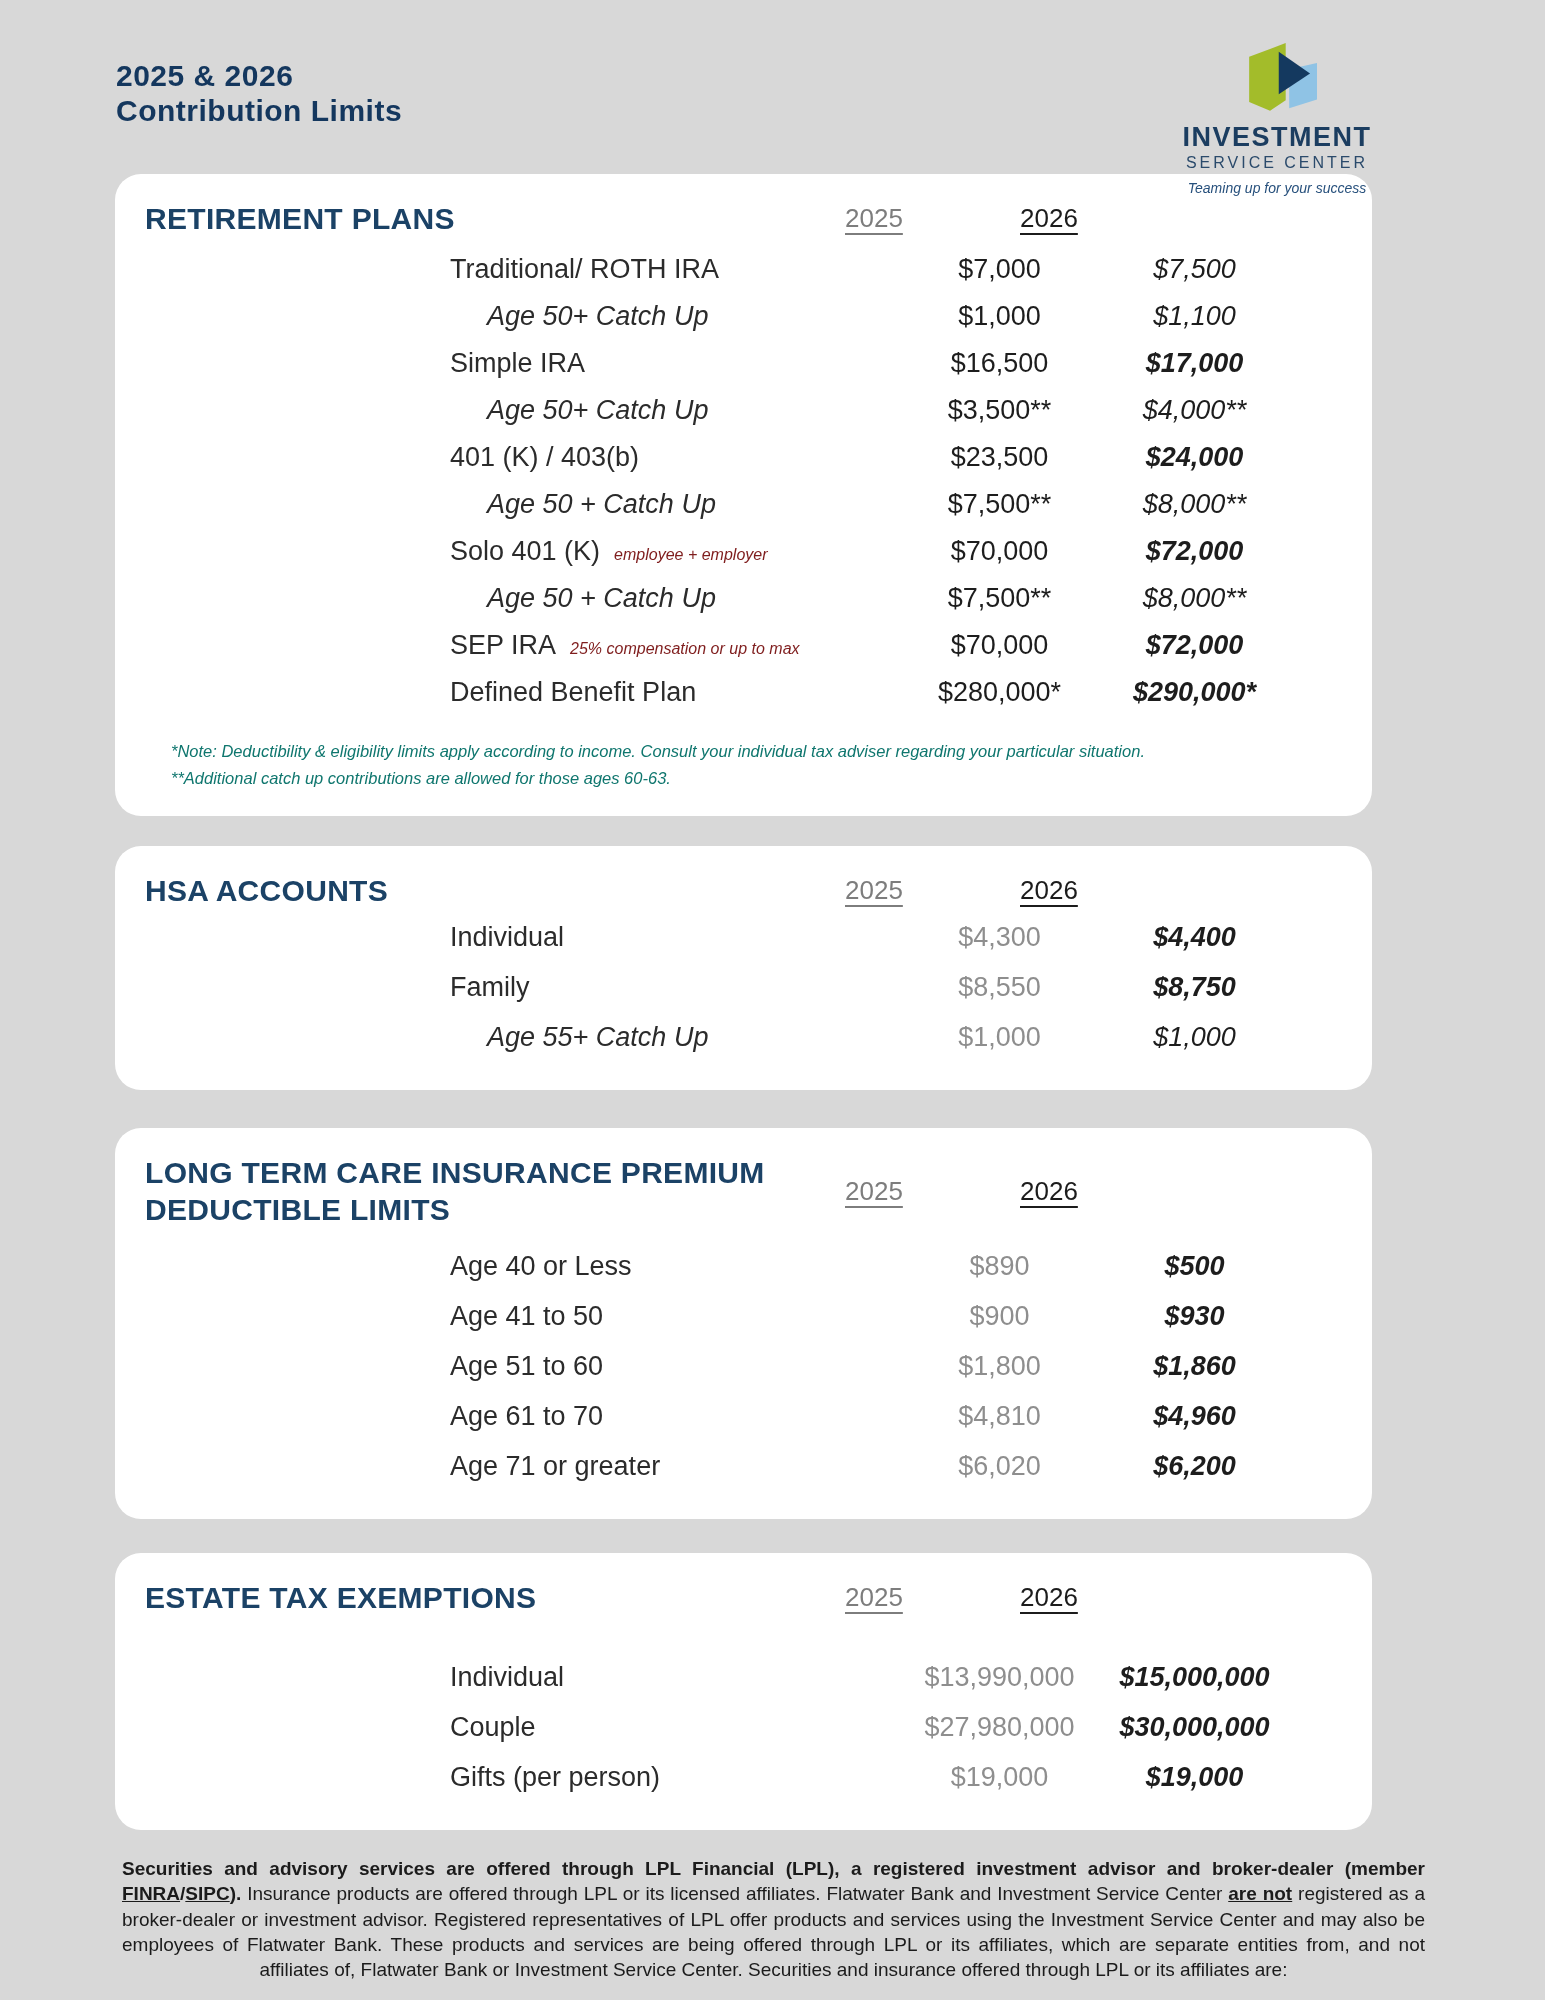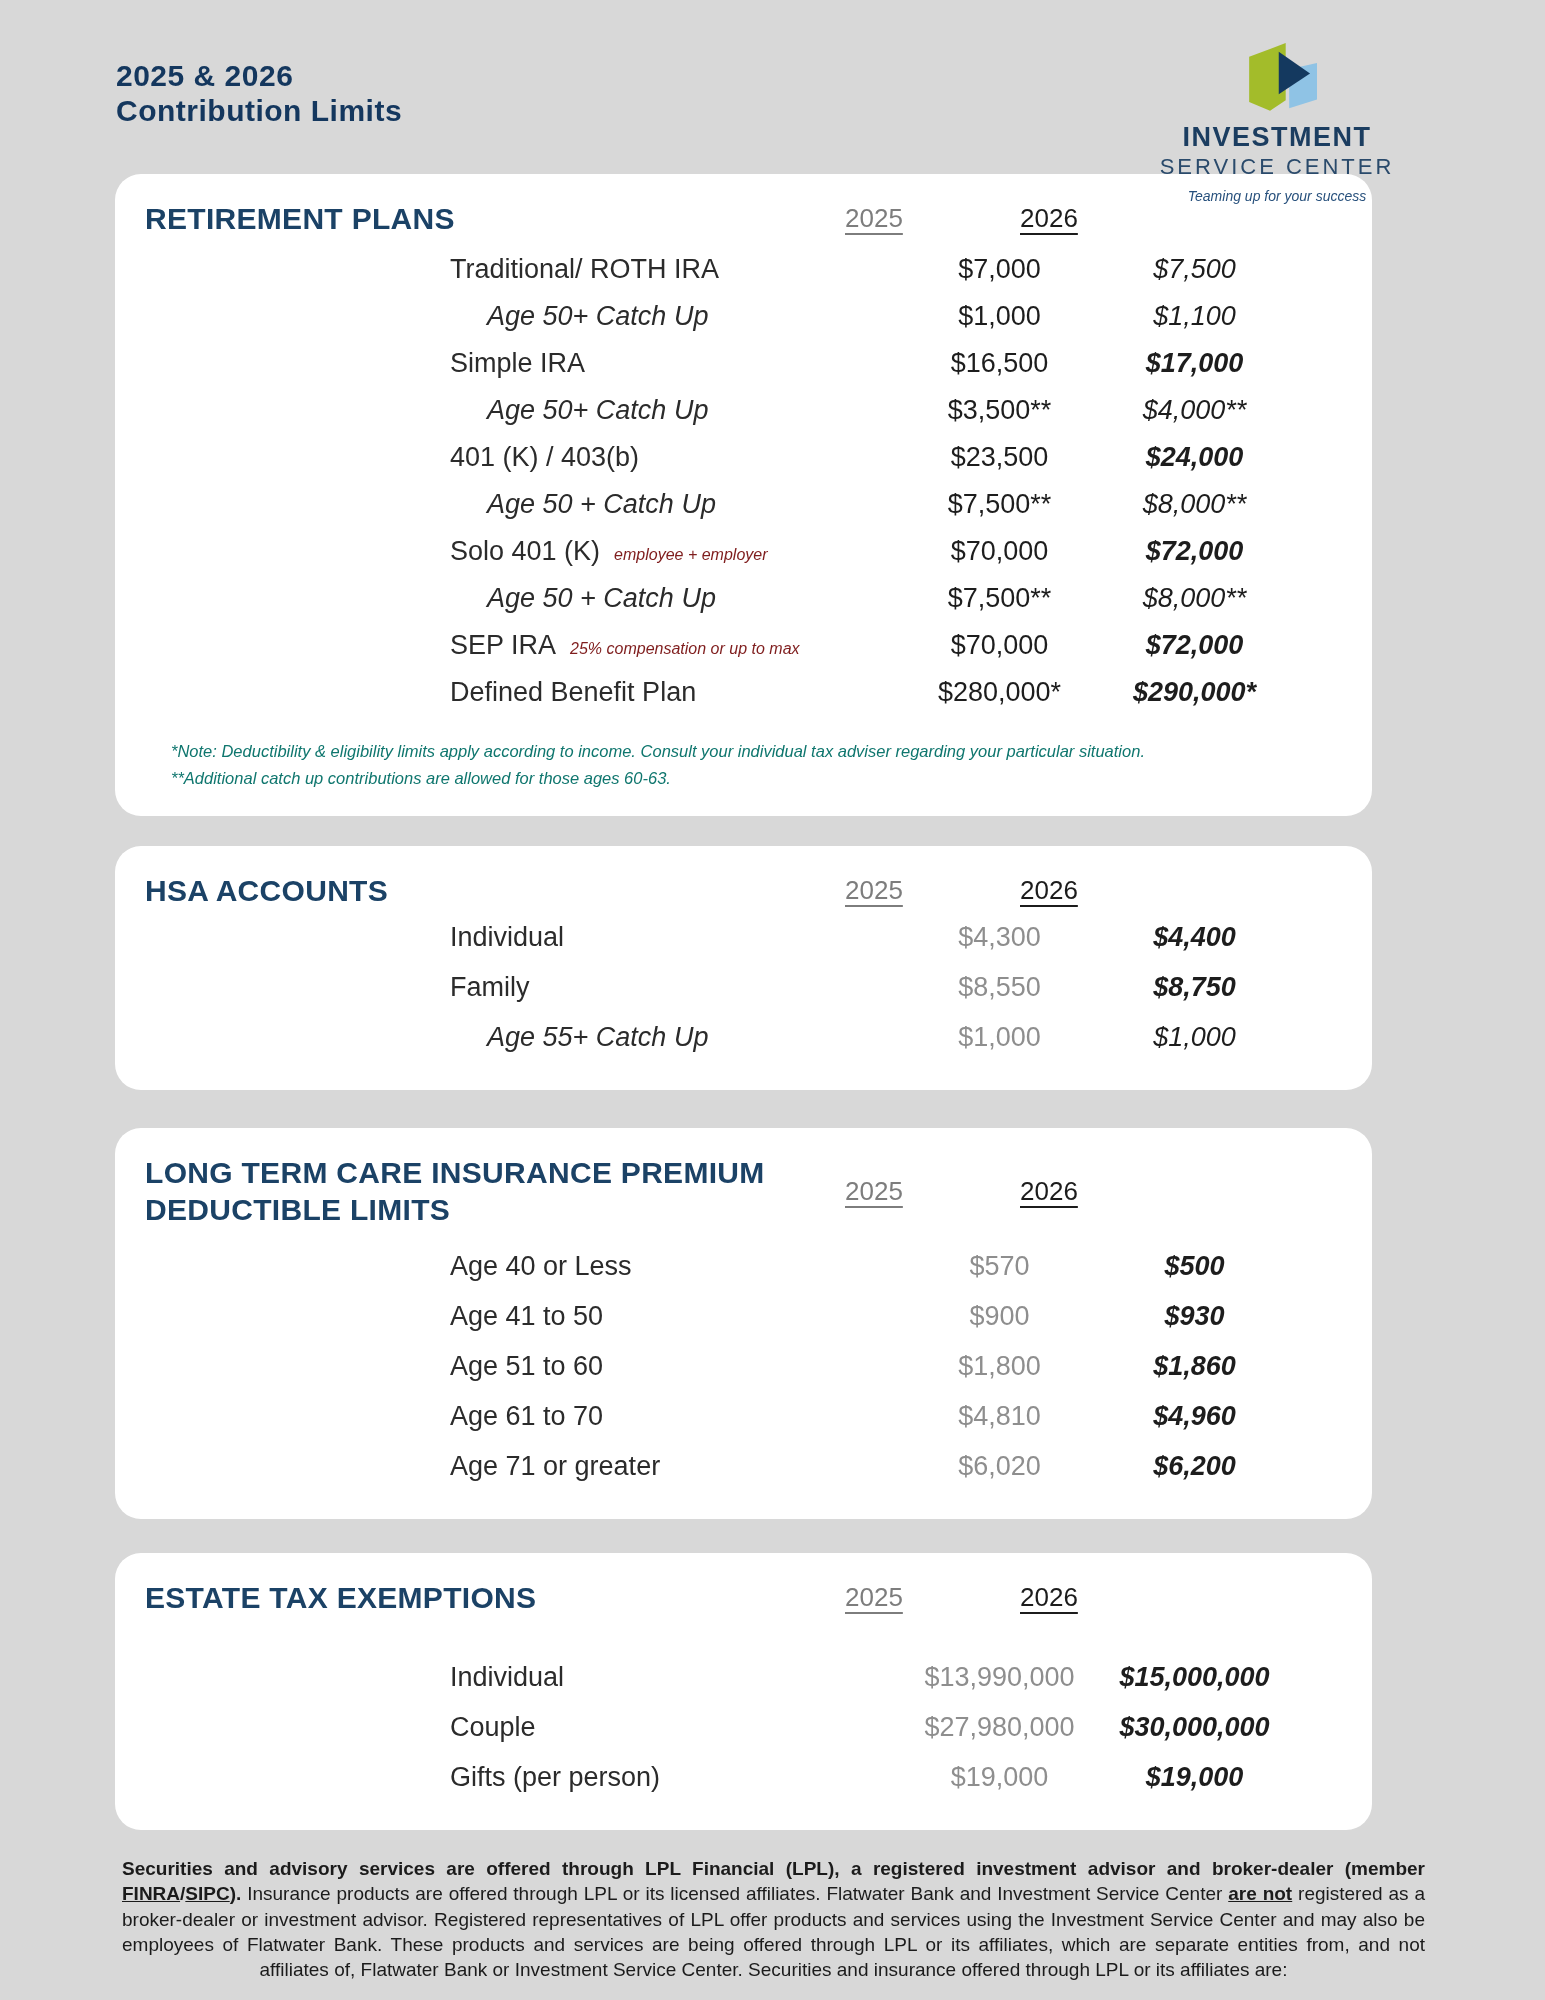--- a/index.html
+++ b/index.html
@@ -8,21 +8,21 @@
     background:#d8d8d8;
     font-family:"Liberation Sans", sans-serif;
     position:relative;overflow:hidden;
     color:#1e1e1e;
   }
   .header{display:flex;padding:58px 0 0 116px;position:relative;}
   .page-title{font-size:30px;line-height:1.17;font-weight:800;color:#14375e;letter-spacing:.5px;}
   .logo{position:absolute;top:36px;right:128px;width:280px;text-align:center;}
   .logo-mark{display:inline-block;}
   .logo-name{font-size:27px;font-weight:800;color:#1b3d60;letter-spacing:1.5px;margin-top:2px;}
-  .logo-sub{font-size:22px;font-weight:400;color:#2a4a6b;letter-spacing:3px;margin-top:1px;}
+  .logo-sub{font-size:16px;font-weight:400;color:#2a4a6b;letter-spacing:3px;margin-top:1px;}
   .logo-tag{font-size:14px;font-style:italic;color:#27507c;margin-top:8px;}
 
   .card{margin:0 173px 0 115px;background:#ffffff;border-radius:26px;padding:26px 0 18px 0;}
   .card-retirement{margin-top:46px;}
   .card-hsa{margin-top:30px;}
   .card-ltc{margin-top:38px;}
   .card-estate{margin-top:34px;}
 
   .card-head{display:flex;align-items:center;padding-left:30px;padding-right:98px;}
   .sec-title{flex:1;font-size:30px;font-weight:700;color:#1b4266;letter-spacing:.3px;max-width:700px;line-height:1.25;}
@@ -165,21 +165,21 @@
 
 <div class="card card-ltc">
   <div class="card-head">
     <div class="sec-title">LONG TERM CARE INSURANCE PREMIUM DEDUCTIBLE LIMITS</div>
     <div class="col-head col-2025h">2025</div>
     <div class="col-head col-2026h">2026</div>
   </div>
   <div class="rows">
       <div class="row">
     <div class="row-label-wrap"><span>Age 40 or Less</span></div>
-    <div class="cell c2025 gray">$570</div>
+    <div class="cell c2025 gray">$890</div>
     <div class="cell c2026 bold">$500</div>
   </div>
       <div class="row">
     <div class="row-label-wrap"><span>Age 41 to 50</span></div>
     <div class="cell c2025 gray">$900</div>
     <div class="cell c2026 bold">$930</div>
   </div>
       <div class="row">
     <div class="row-label-wrap"><span>Age 51 to 60</span></div>
     <div class="cell c2025 gray">$1,800</div>

